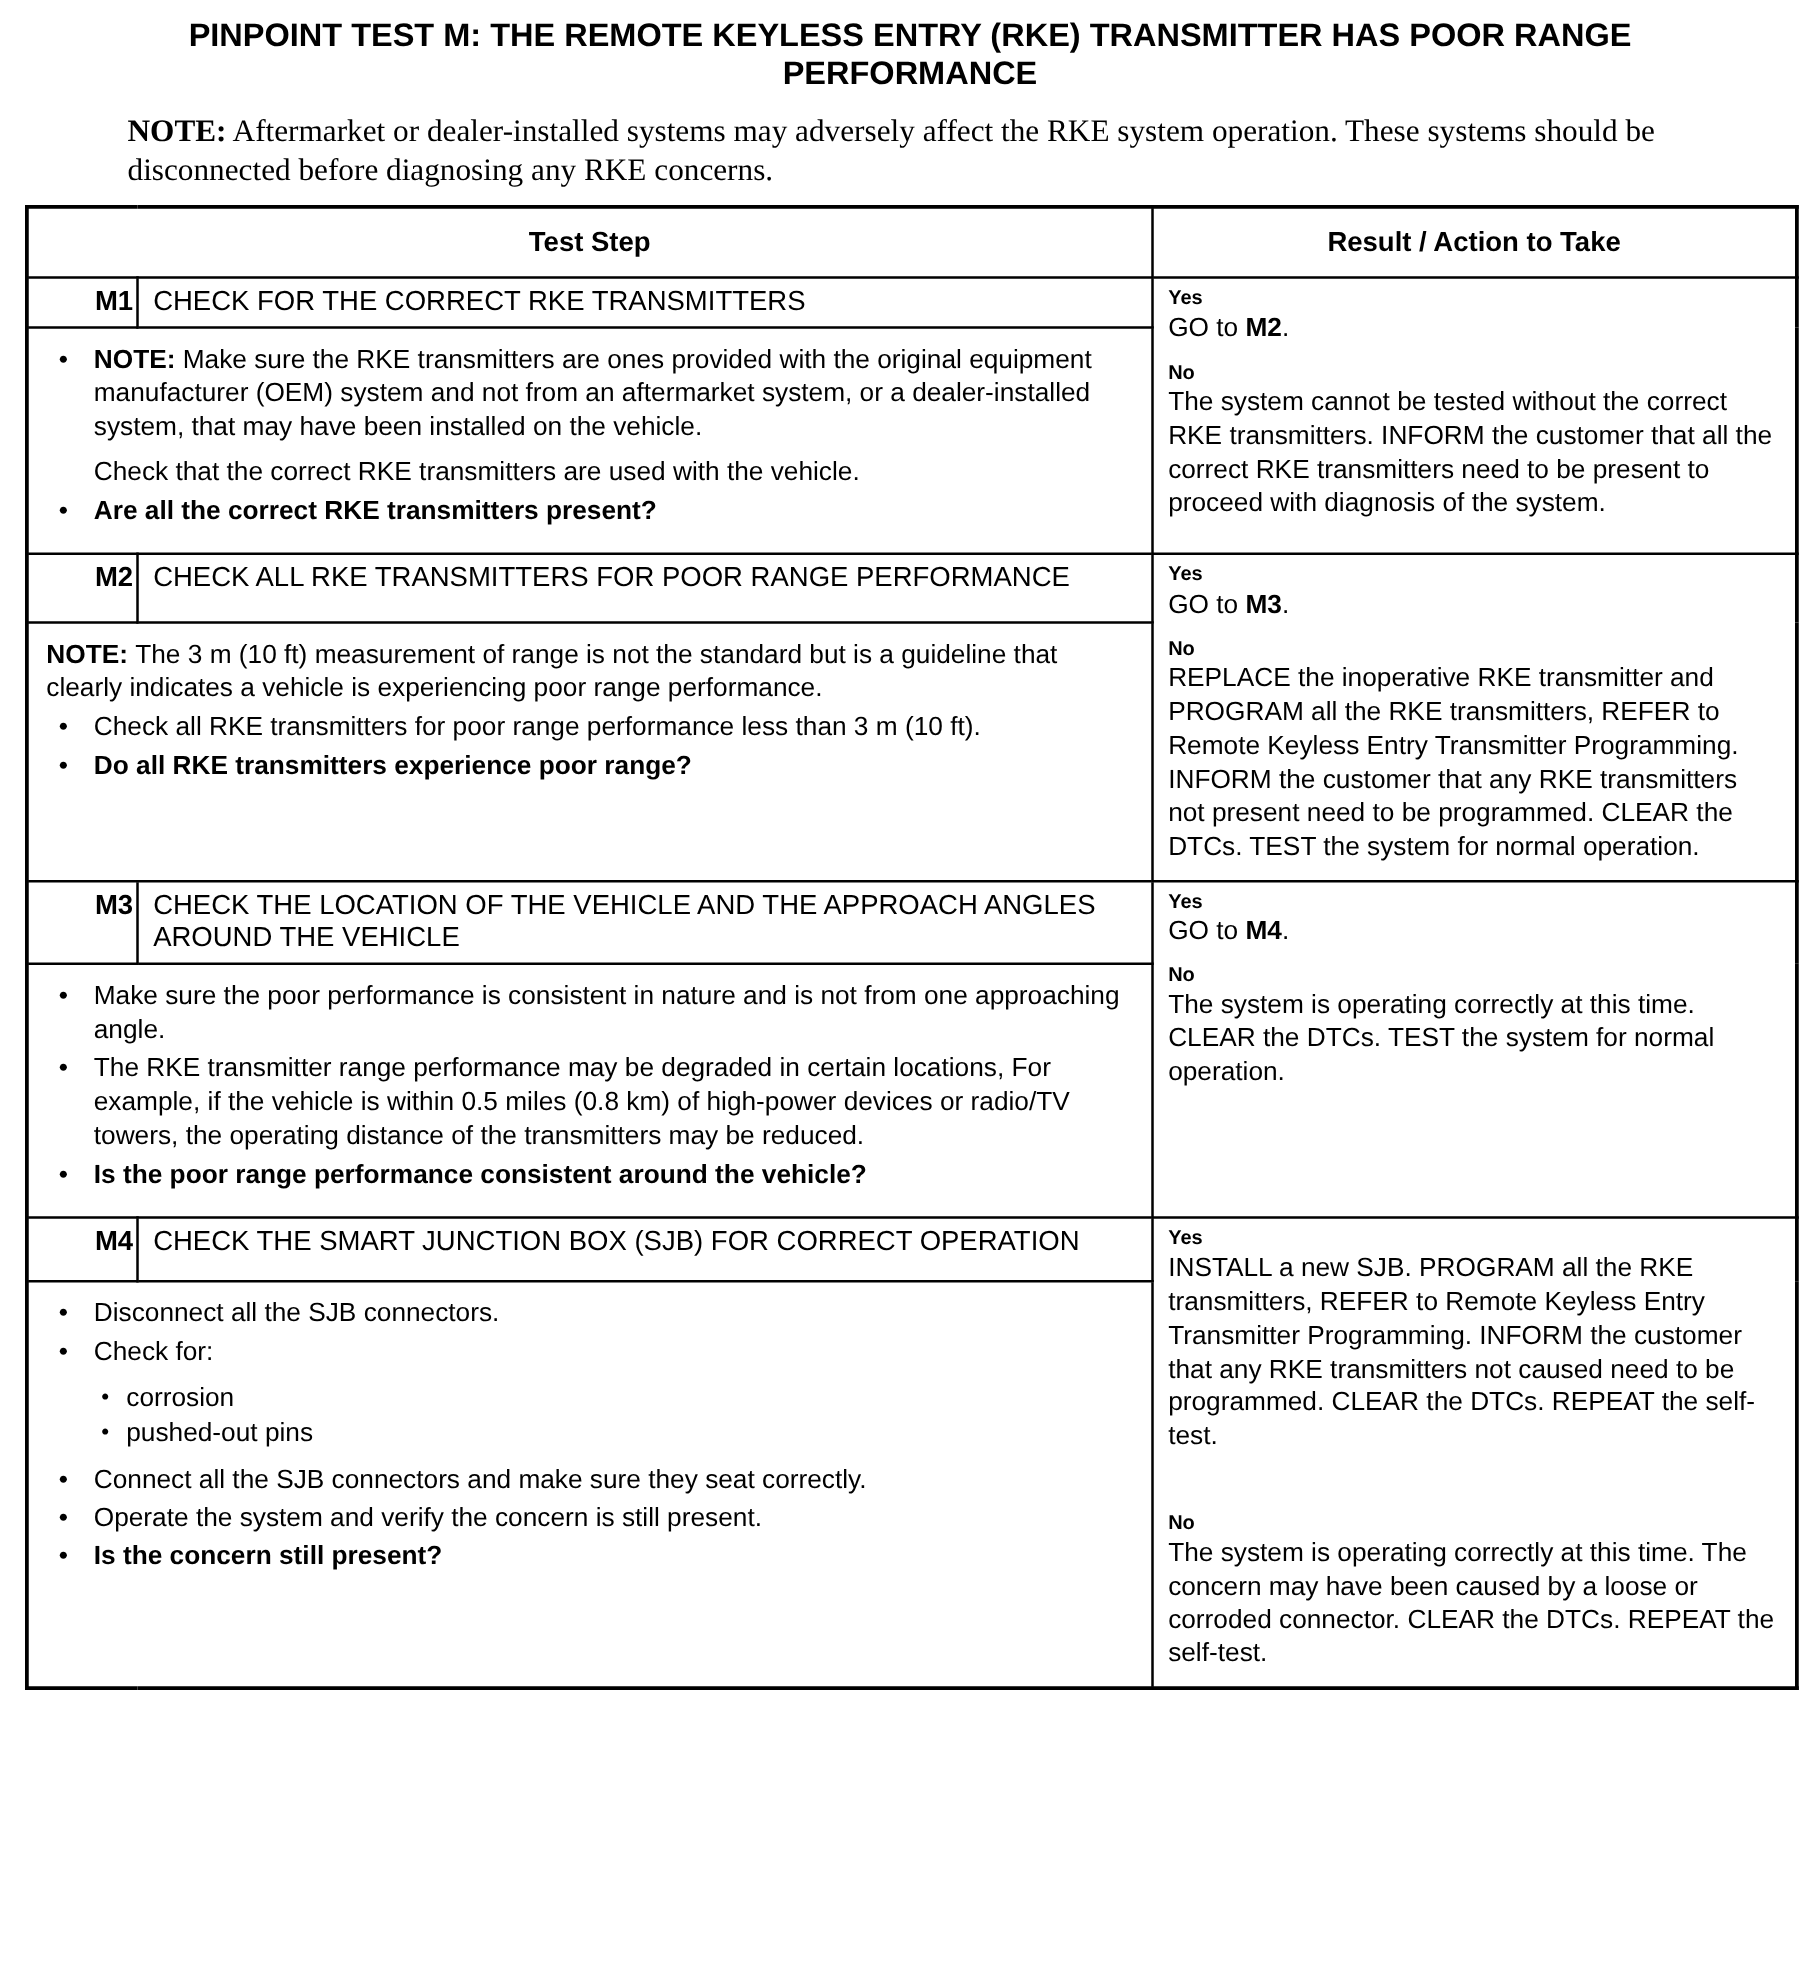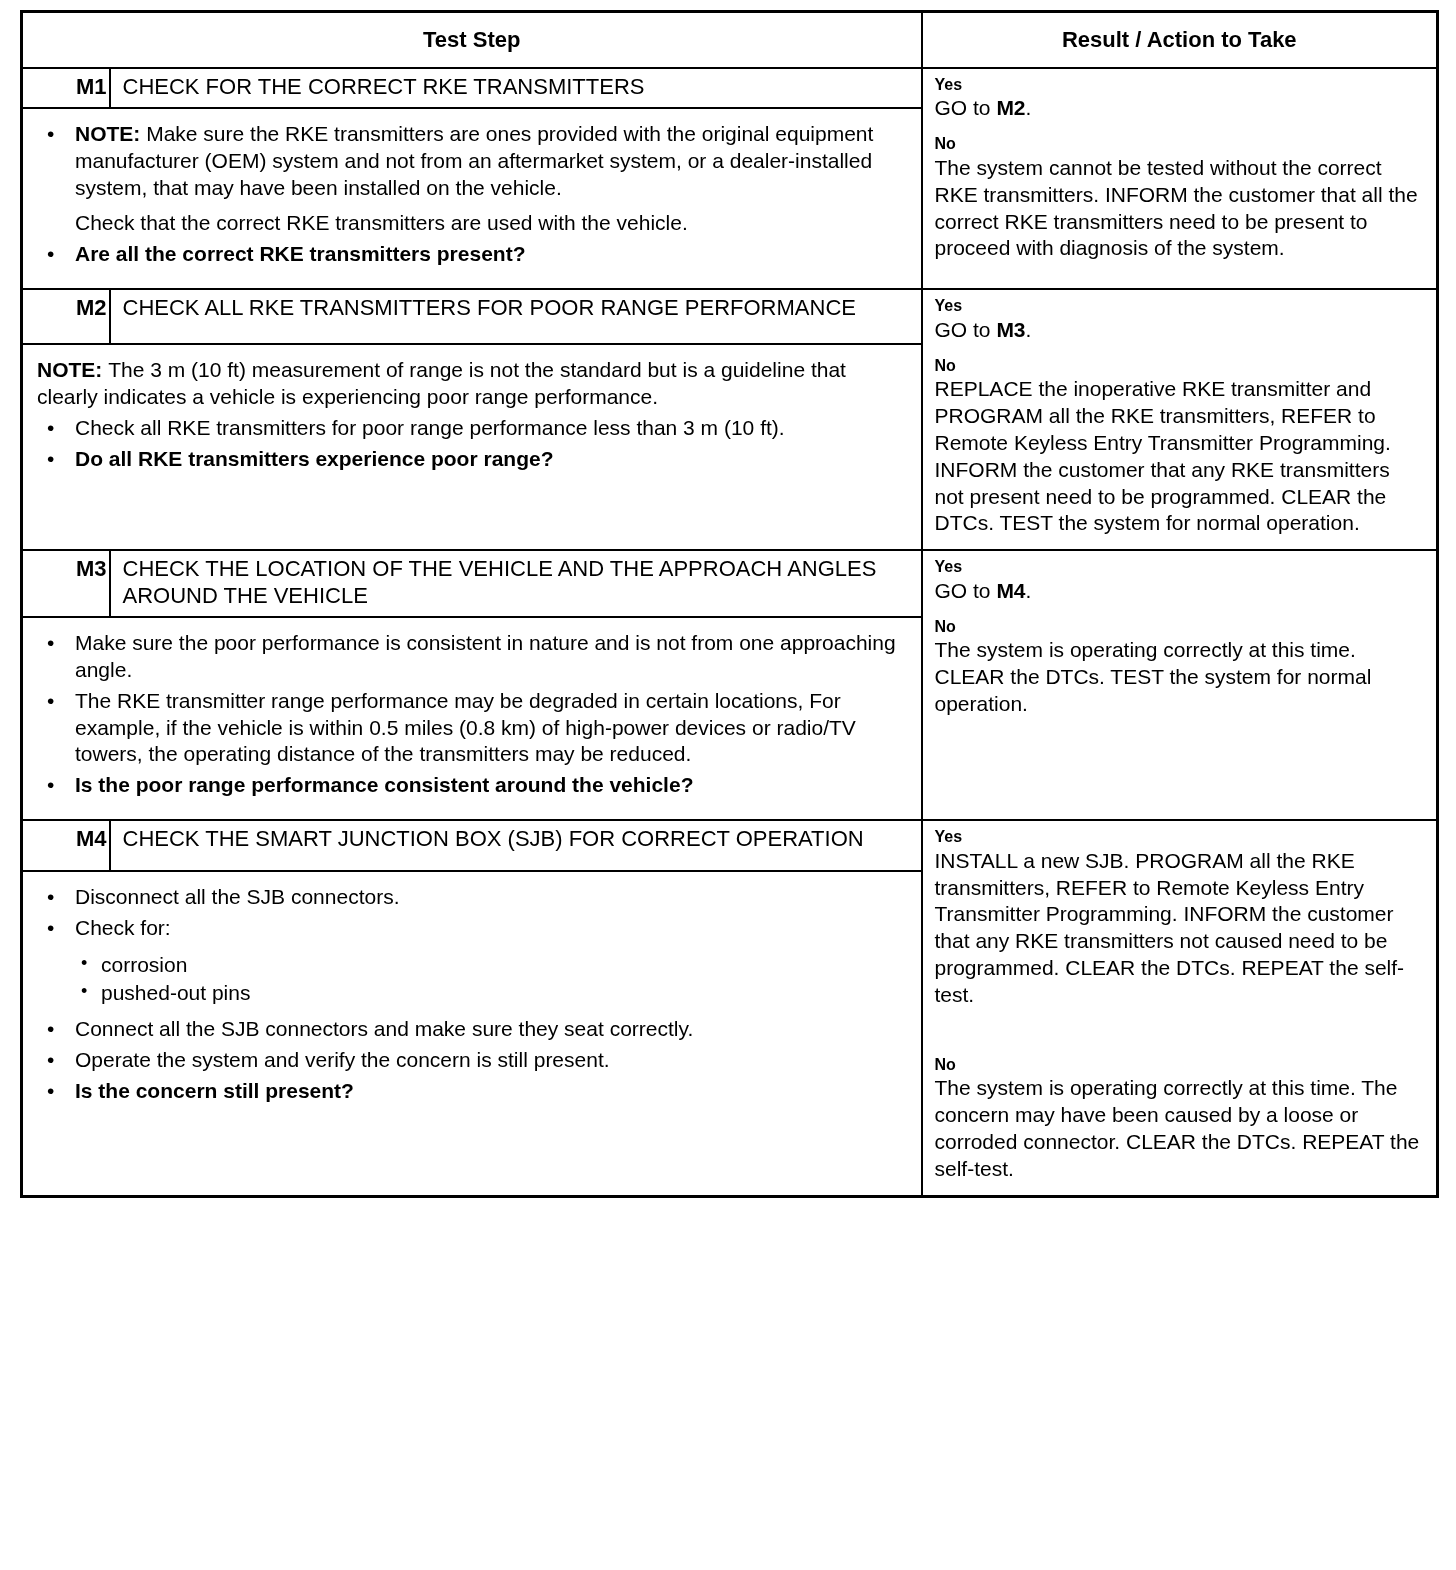--- a/index.html
+++ b/index.html
@@ -111,22 +111,24 @@
   }
   .item-bullet + .item-sub { margin-top: 10px; }
   .item-sub + .item-bullet { margin-top: 10px; }
   b { font-weight: bold; }
 </style>
 </head>
 <body>
 
 <div class="page">
 
+  <h1 class="title">PINPOINT TEST M: THE REMOTE KEYLESS ENTRY (RKE) TRANSMITTER HAS POOR RANGE PERFORMANCE</h1>
 
   <div>
+    <p class="note"><b>NOTE:</b> <span>Aftermarket or dealer-installed systems may adversely affect the RKE system operation. These systems should be disconnected before diagnosing any RKE concerns.</span></p>
   </div>
 
   <table class="test-table">
     <colgroup>
       <col style="width:88px">
       <col style="width:812px">
       <col style="width:516px">
     </colgroup>
     <thead>
       <tr>

